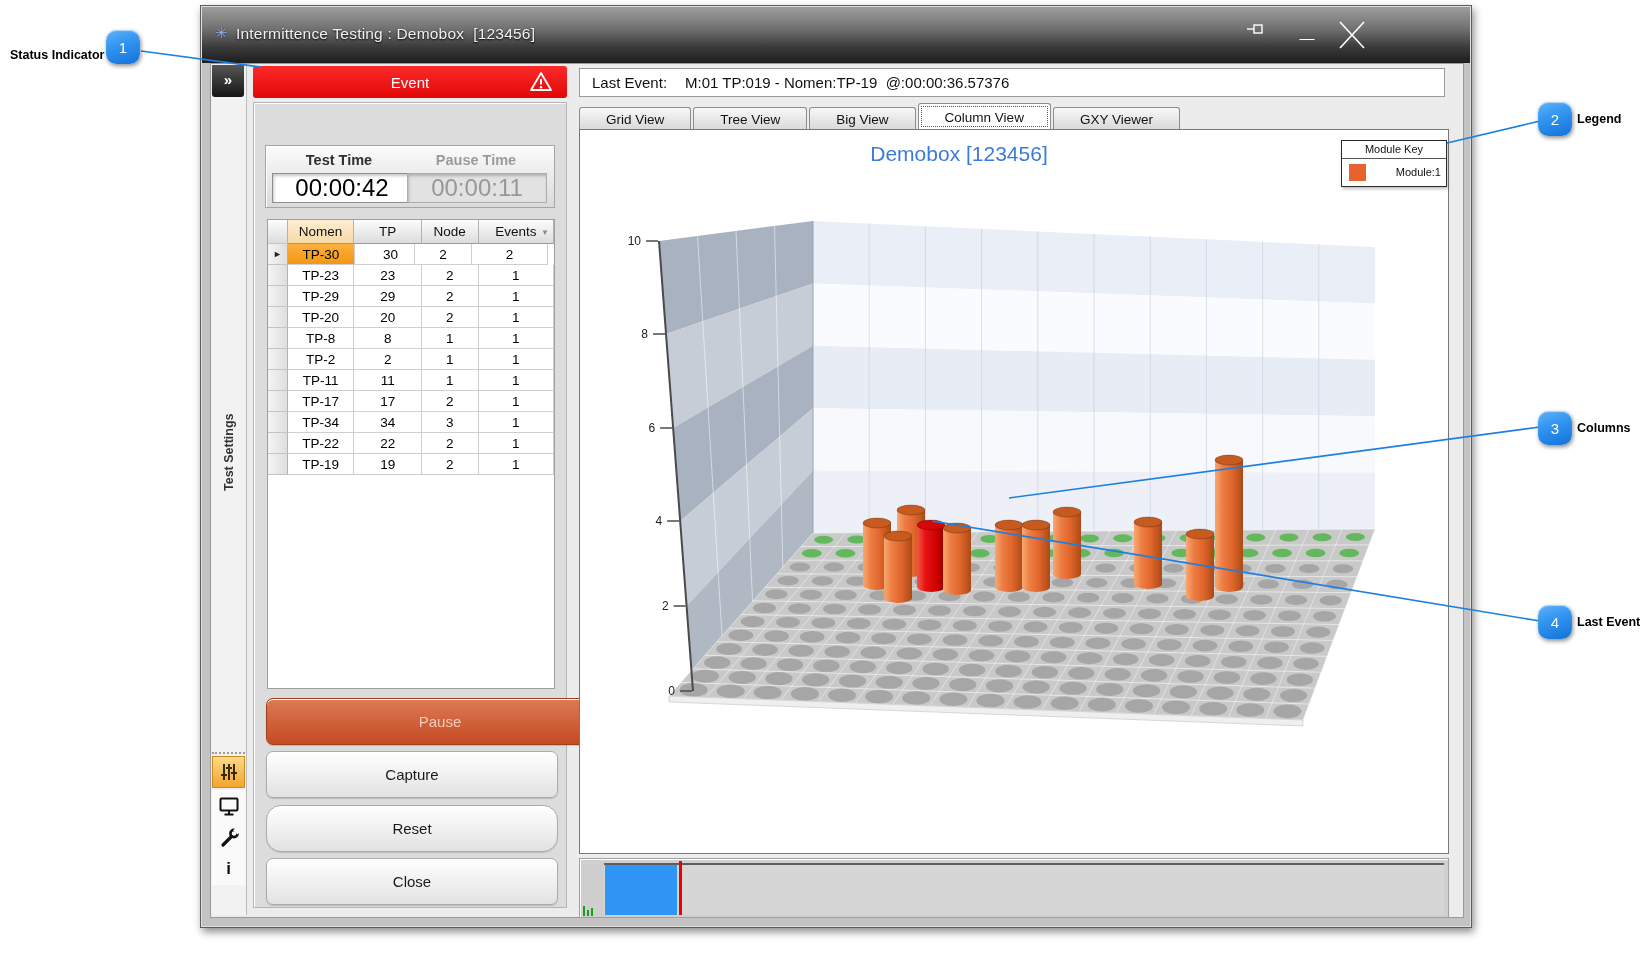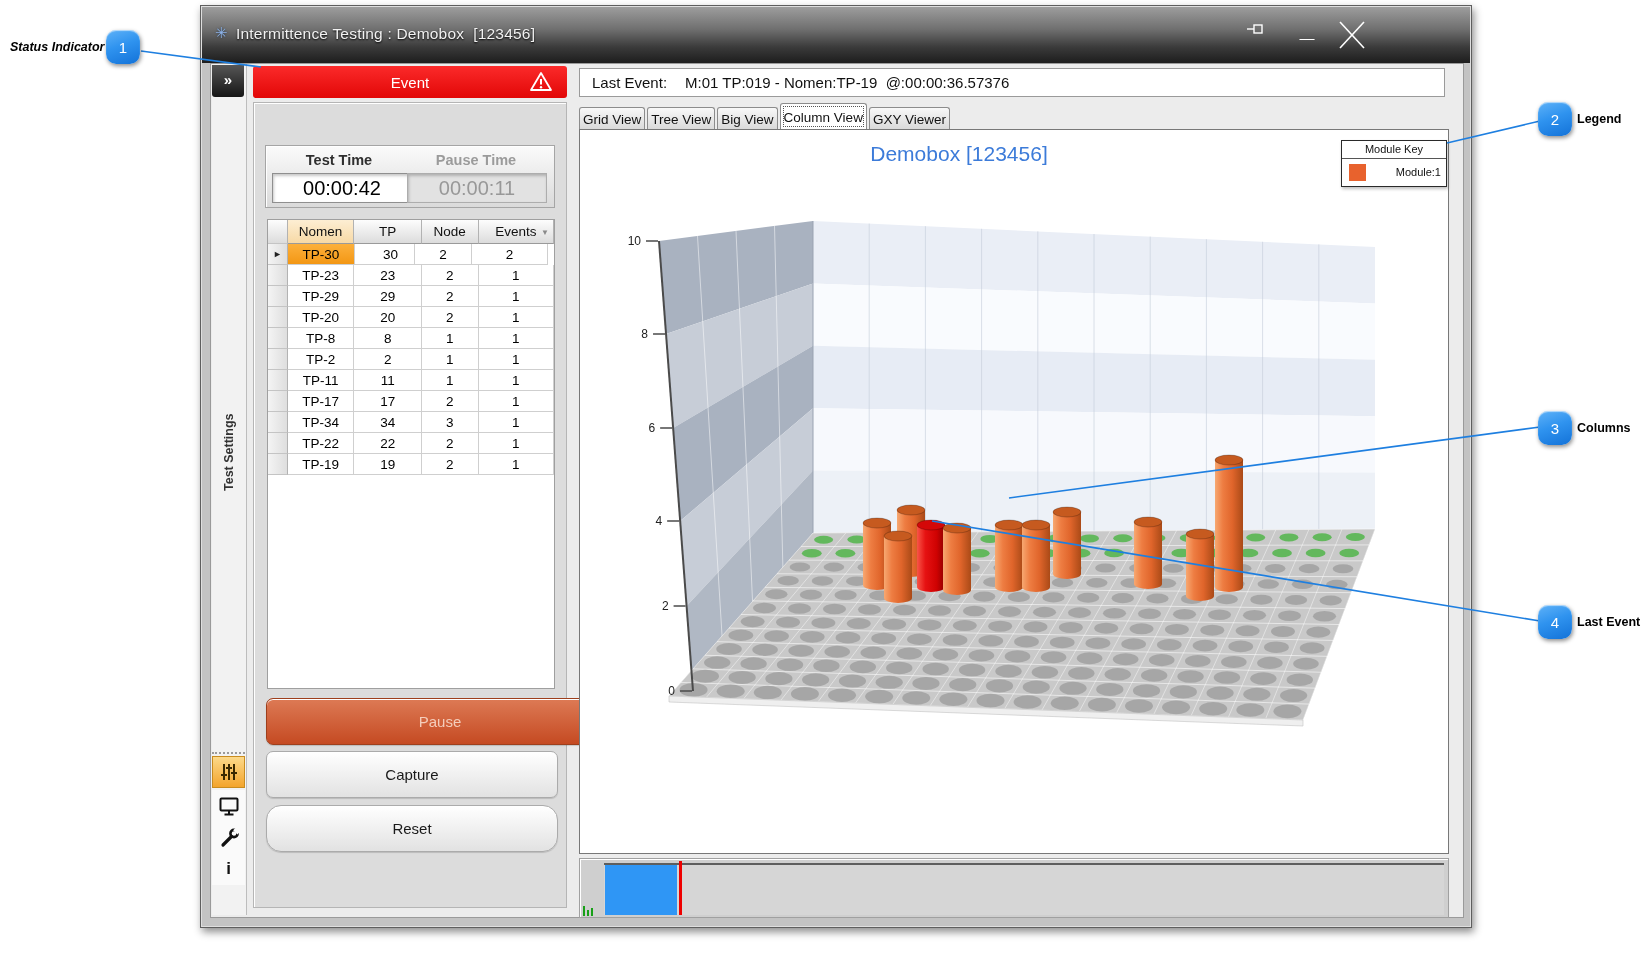--- a/index.html
+++ b/index.html
@@ -29,21 +29,21 @@
     color:#fff;font-size:15px;}
   .event-warn{position:absolute;right:14px;top:5px;}
   .lpanel{position:absolute;left:42px;top:38px;width:314px;height:806px;background:#dcdcdc;
     border:1px solid #b5b5b5;box-shadow:inset 1px 1px 0 #fff;box-sizing:border-box;}
   .bevelbox{background:linear-gradient(180deg,#fbfbfb,#dadada);border:1px solid #a5a5a5;box-shadow:inset 1px 1px 0 #fff;box-sizing:border-box;}
   .totalbar{position:absolute;left:11px;top:6px;width:290px;height:31px;font-size:15px;color:#111;}
   .totalbar span{position:absolute;top:7px;}
   .timebox{position:absolute;left:11px;top:42px;width:290px;height:63px;}
   .tlabel{position:absolute;top:6px;font-size:14.5px;font-weight:bold;color:#2f2f2f;width:140px;text-align:center;}
   .tlabel.dim{color:#9b9b9b;}
-  .tval{position:absolute;top:27px;height:28px;width:138px;text-align:center;font-size:20px;line-height:28px;background:#fff;
+  .tval{position:absolute;top:27px;height:28px;width:138px;text-align:center;font-size:24px;line-height:28px;background:#fff;
     border:1px solid #8f8f8f;box-shadow:inset 1px 2px 3px rgba(0,0,0,.22);color:#000;}
   .tval.dim{background:#e2e2e2;color:#989898;border-color:#adadad;}
   
   .grid{position:absolute;left:13px;top:116px;width:288px;height:470px;background:#fff;border:1px solid #9f9f9f;box-sizing:border-box;}
   .g-head{display:flex;height:24px;}
   .g-hc{background:linear-gradient(180deg,#fdfdfd,#dcdcdc);border-right:1px solid #b2b2b2;border-bottom:1px solid #9a9a9a;
     font-size:13.5px;color:#111;display:flex;align-items:center;justify-content:center;box-sizing:border-box;position:relative;}
   .g-hc.nomen{background:linear-gradient(180deg,#fdeed3,#f7d9a6);}
   .g-row{display:flex;height:21px;}
   .g-c{border-right:1px solid #cfcfcf;border-bottom:1px solid #cfcfcf;font-size:13.5px;color:#000;
@@ -55,21 +55,21 @@
   
   .btn{position:absolute;left:12px;width:290px;height:45px;border-radius:7px;border:1px solid #ababab;
     background:linear-gradient(180deg,#ffffff,#e2e2e2);box-shadow:inset 0 1px 0 #fff,0 1px 1px rgba(0,0,0,.15);
     font-size:15px;color:#1a1a1a;display:flex;align-items:center;justify-content:center;font-family:"Liberation Sans",sans-serif;}
   .btn.pause{background:linear-gradient(180deg,#dd7a55,#c54a22);border-color:#9e3f1c;color:#f4cdbb;padding-left:28px;}
   
   .lastbar{position:absolute;left:368px;top:4px;width:866px;height:29px;background:#fff;border:1px solid #9a9a9a;box-sizing:border-box;}
   .lastbar .lbl{position:absolute;left:12px;top:5px;font-size:15px;color:#111;}
   .lastbar .val{position:absolute;left:105px;top:5px;font-size:15px;color:#111;white-space:pre;}
   .tabsrow{position:absolute;left:368px;top:37px;height:29px;display:flex;align-items:flex-end;gap:2px;}
-  .tab{height:23px;line-height:23px;padding:0 3px;font-size:13.5px;color:#111;background:linear-gradient(180deg,#f8f8f8,#d8d8d8);
+  .tab{height:23px;line-height:23px;padding:0 26px;font-size:13.5px;color:#111;background:linear-gradient(180deg,#f8f8f8,#d8d8d8);
     border:1px solid #8c8c8c;border-bottom:none;border-radius:3px 3px 0 0;box-sizing:border-box;text-align:right;}
   .tab.active{height:27px;line-height:27px;background:#fff;outline:1px dotted #555;outline-offset:-4px;}
   .chart{position:absolute;left:368px;top:65px;width:870px;height:725px;background:#fff;border:1px solid #787878;box-sizing:border-box;}
   .chart-title{position:absolute;left:368px;top:78px;width:760px;text-align:center;font-size:21px;color:#3c7bd9;}
   .legend{position:absolute;left:1130px;top:76px;width:104px;background:#fff;border:1px solid #2a2a2a;box-shadow:1px 2px 3px rgba(0,0,0,.25);}
   .legend .hd{height:17px;line-height:17px;text-align:center;font-size:11px;color:#111;border-bottom:1px solid #555;}
   .legend .row{position:relative;height:27px;}
   .legend .sw{position:absolute;left:7px;top:5px;width:17px;height:17px;}
   .legend .lt{position:absolute;right:5px;top:7px;font-size:11px;color:#111;}
   
@@ -250,20 +250,21 @@
                 <div class="g-c" style="width: 68px;">19</div>
                 <div class="g-c" style="width: 57px;">2</div>
                 <div class="g-c" style="width: 76px;">1</div>
               </div>
             </div>
         </div>
 
         <div class="btn pause" style="top:595px;">Pause</div>
         <div class="btn" style="top:648px;">Capture</div>
         <div class="btn" style="top:702px;border-radius:15px;">Reset</div>
+        <div class="btn" style="top:755px;">Close</div>
       </div>
 
       <div class="lastbar">
         <span class="lbl">Last Event:</span>
         <span class="val">M:01 TP:019 - Nomen:TP-19  @:00:00:36.57376</span>
       </div>
 
       <div class="tabsrow" id="tabsrow">
           <div class="tab">Grid View</div>
           <div class="tab">Tree View</div>
@@ -626,21 +627,21 @@
     </div>
   </div>
 
   <svg class="lines" id="co-lines">
     <line x1="141" y1="51" x2="261" y2="67" stroke="#1E7FE0" stroke-width="1.6"></line>
     <line x1="1447" y1="143" x2="1540" y2="121" stroke="#1E7FE0" stroke-width="1.6"></line>
     <line x1="1009" y1="498" x2="1540" y2="427" stroke="#1E7FE0" stroke-width="1.6"></line>
     <line x1="932" y1="521" x2="1540" y2="621" stroke="#1E7FE0" stroke-width="1.6"></line>
   </svg>
 
-  <span class="co-label" style="left:10px;top:40px;font-style:italic;">Status Indicator</span>
+  <span class="co-label" style="left:10px;top:48px;">Status Indicator</span>
   <div class="badge" style="left:106px;top:30px;">1</div>
 
   <div class="badge" style="left:1538px;top:102px;">2</div>
   <span class="co-label" style="left:1577px;top:112px;">Legend</span>
 
   <div class="badge" style="left:1538px;top:411px;">3</div>
   <span class="co-label" style="left:1577px;top:421px;">Columns</span>
 
   <div class="badge" style="left:1538px;top:605px;">4</div>
   <span class="co-label" style="left:1577px;top:615px;">Last Event</span>

